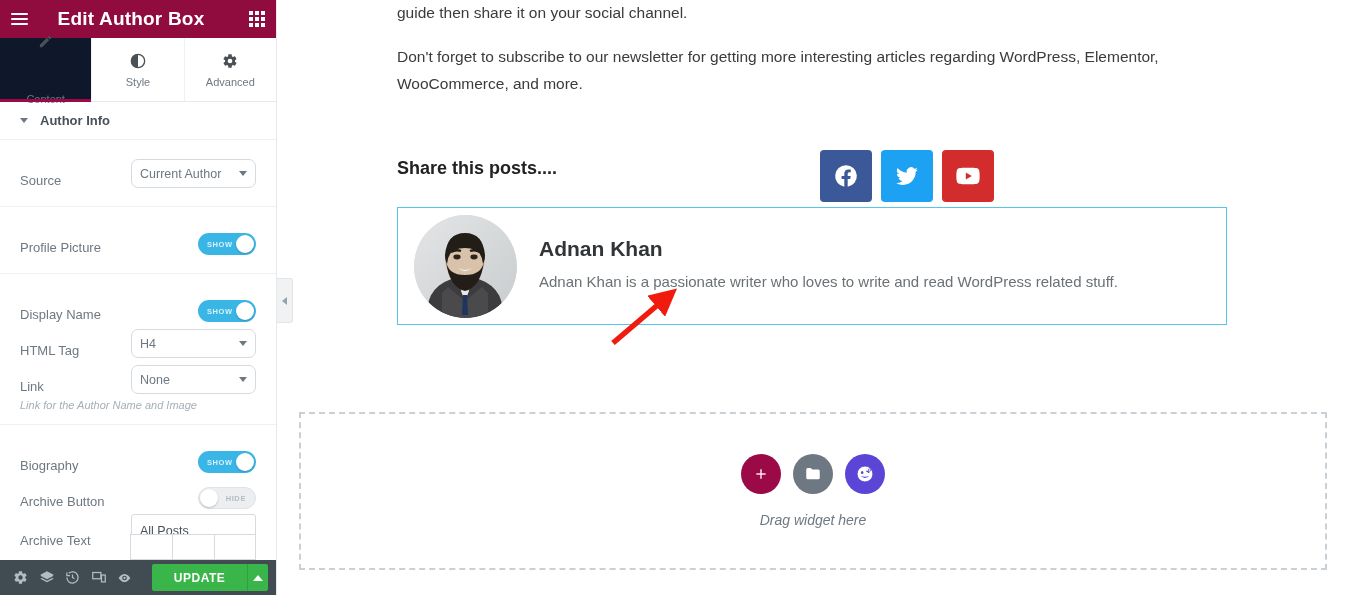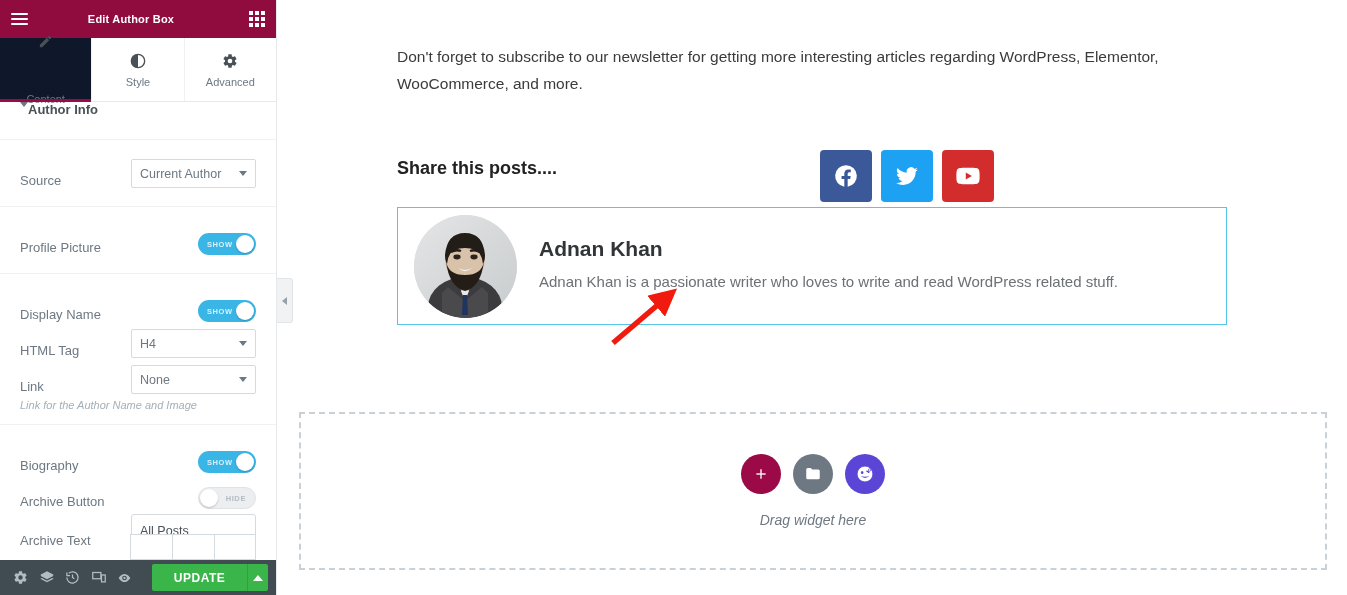--- a/index.html
+++ b/index.html
@@ -24,21 +24,21 @@
     display: flex; align-items: center; flex: none;
     position: relative;
   }
   .hamburger {
     width: 38px; height: 38px; display: flex; flex-direction: column;
     justify-content: center; align-items: center; gap: 3px; cursor: pointer;
   }
   .hamburger i { display: block; width: 17px; height: 2px; background: #fff; border-radius: 1px; }
   .panel-title {
     flex: 1; text-align: center; color: #ffffff;
-    font-size: 11px; font-weight: bold; letter-spacing: .2px;
+    font-size: 19px; font-weight: bold; letter-spacing: .2px;
     margin-left: -14px;
   }
   .grid-icon {
     width: 38px; height: 38px; display: flex; align-items: center; justify-content: center; cursor: pointer;
   }
   .grid-icon span {
     display: grid; grid-template-columns: repeat(3, 4px);
     grid-template-rows: repeat(3, 4px); gap: 2px;
   }
   .grid-icon i { display: block; width: 4px; height: 4px; background: #fff; }
@@ -55,38 +55,38 @@
   }
   .tab:last-child { border-right: none; }
   .tab.active { background: #0f172a; gap: 44px; }
   .tab.active::after {
     content: ""; position: absolute; left: 0; right: 0; bottom: -1px;
     height: 3px; background: #9b0a46;
   }
   .tab .ticon { height: 18px; display: flex; align-items: center; color: #495157; }
 
   .section-head {
-    height: 38px; display: flex; align-items: flex-start; 
+    height: 38px; display: flex; align-items: center; gap: 12px;
     padding: 0 20px; color: #495157; font-size: 13px; font-weight: bold;
     border-bottom: 1px solid #eff1f3; cursor: pointer; flex: none;
   }
   .caret-dn { width: 0; height: 0; border-left: 4px solid transparent; border-right: 4px solid transparent; border-top: 5px solid #6d7882; }
 
   .panel-body { flex: 1; overflow: hidden; position: relative; }
   .ctrl-group { border-bottom: 1px solid #eff1f3; padding: 12px 20px 13px; }
   .ctrl-group.nb { border-bottom: none; }
   .ctrl {
     display: flex; align-items: flex-end; justify-content: space-between;
     min-height: 31px; margin: 5px 0;
   }
   .ctrl-label { color: #6d7882; font-size: 13px; }
   .ctrl-desc { color: #a4afb7; font-size: 11px; font-style: italic; margin-top: 4px; }
 
   .select {
-    width: 125px; height: 29px; border: 1px solid #d5dadf; border-radius: 2px;
+    width: 125px; height: 29px; border: 1px solid #d5dadf; border-radius: 7px;
     background: #fff; display: flex; align-items: center; padding: 0 8px;
     color: #6d7882; font-size: 12.5px; cursor: pointer; justify-content: space-between;
   }
   .select .caret { width: 0; height: 0; border-left: 4.5px solid transparent; border-right: 4.5px solid transparent; border-top: 5.5px solid #6d7882; }
 
   .switch {
     width: 58px; height: 22px; border-radius: 11px; position: relative;
     cursor: pointer; display: flex; align-items: center;
   }
   .switch.on { background: #39b5e6; justify-content: flex-start; }
@@ -379,20 +379,21 @@
         </div>
     </div>
   </div>
 
   <div class="collapse-tab">
     <i></i>
   </div>
 
   <div class="canvas">
 
+    <div class="para p1">guide then share it on your social channel.</div>
     <div class="para p2">Don't forget to subscribe to our newsletter for getting more interesting articles regarding WordPress, Elementor, WooCommerce, and more.</div>
 
     <div class="share-row">
       <div class="share-title">Share this posts....</div>
       <div class="social-wrap">
         <div class="social s-fb">
           <svg width="26" height="26" viewBox="0 0 24 24" fill="#fff">
               <path d="M12 2a10 10 0 0 0-1.56 19.88v-7.03H7.9V12h2.54V9.8c0-2.5 1.49-3.89 3.77-3.89 1.09 0 2.23.2 2.23.2v2.46h-1.26c-1.24 0-1.63.77-1.63 1.56V12h2.78l-.44 2.85h-2.34v7.03A10 10 0 0 0 12 2z"></path>
             </svg>
         </div>

